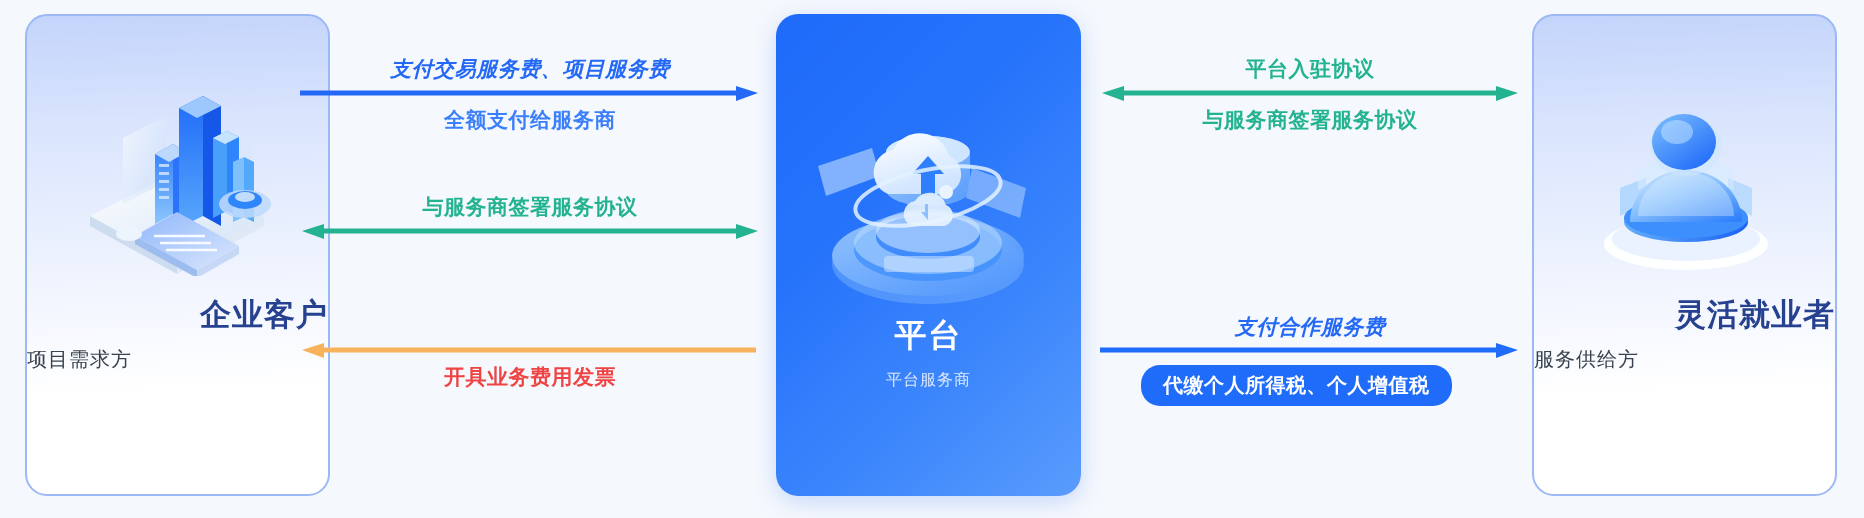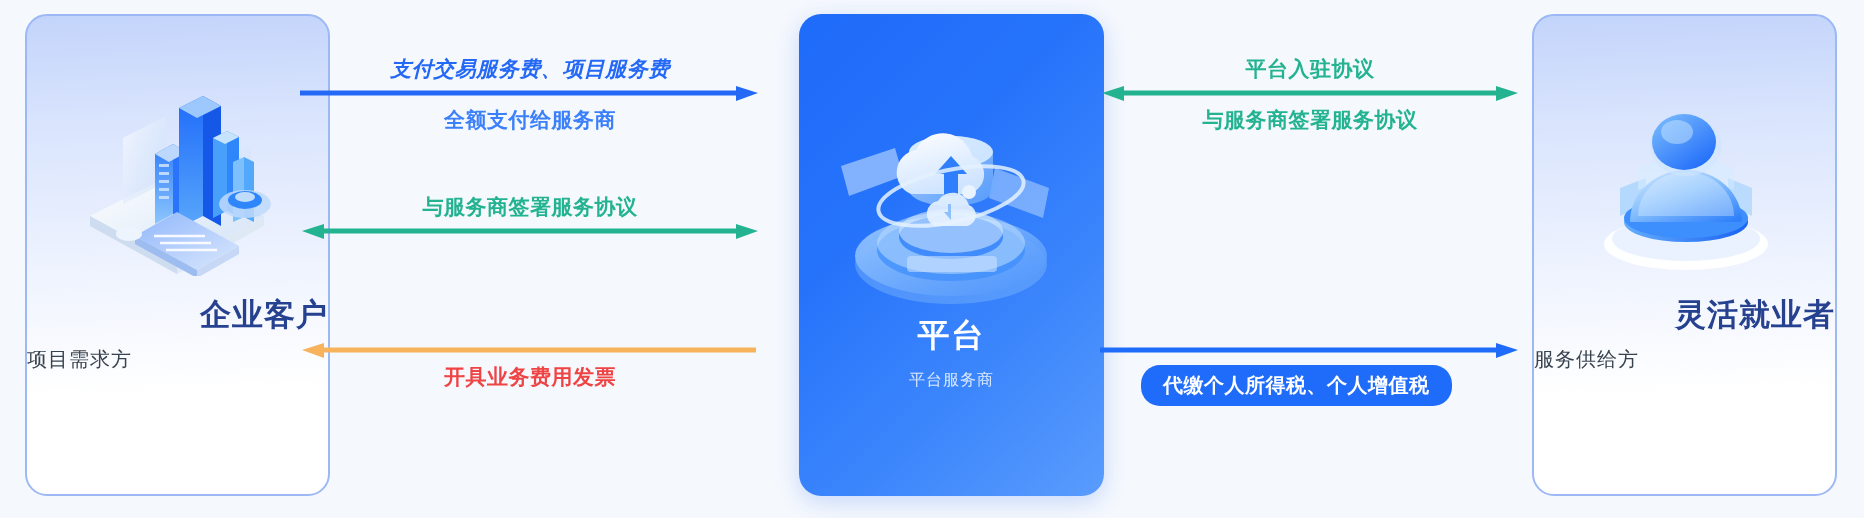--- a/index.html
+++ b/index.html
@@ -38,21 +38,20 @@
   }
 
   
   .platform{
     position:absolute;left:776px;top:14px;
     width:305px;height:482px;
     border-radius:22px;
     background:linear-gradient(135deg,#1f6bfa 0%,#2673fb 35%,#3d87fc 70%,#5a9cfd 100%);
     box-shadow:0 6px 22px rgba(40,110,240,.22);
     box-sizing:border-box;
-    margin-left:23px;
   }
   .platform-illus{position:absolute;left:0;right:0;top:92px;height:210px;}
   .platform-title{
     position:absolute;left:0;right:0;top:300px;text-align:center;
     font-size:32px;font-weight:bold;color:#ffffff;letter-spacing:2px;
   }
   .platform-sub{
     position:absolute;left:0;right:0;top:356px;text-align:center;
     font-size:16px;color:#dbe8ff;letter-spacing:1px;
   }
@@ -266,19 +265,20 @@
   <div class="flow-label lab-orange" style="left:300px;top:363px;width:460px;">开具业务费用发票</div>
 
   <div class="flow-label lab-green" style="left:1100px;top:55px;width:420px;">平台入驻协议</div>
   <svg class="arrow" style="left:1100px;top:86px;" width="420" height="16">
     <line x1="22" y1="7" x2="398" y2="7" stroke="#23b391" stroke-width="5"></line>
     <polygon points="24,0 2,7 24,15" fill="#23b391"></polygon>
     <polygon points="396,0 418,7 396,15" fill="#23b391"></polygon>
   </svg>
   <div class="flow-label lab-green" style="left:1100px;top:106px;width:420px;">与服务商签署服务协议</div>
 
+  <div class="flow-label lab-blue" style="left:1100px;top:313px;width:420px;">支付合作服务费</div>
   <svg class="arrow" style="left:1100px;top:343px;" width="420" height="16">
     <line x1="0" y1="7" x2="400" y2="7" stroke="#1f6bfa" stroke-width="5"></line>
     <polygon points="396,0 418,7 396,15" fill="#1f6bfa"></polygon>
   </svg>
   <div class="badge" style="left:1141px;top:365px;">代缴个人所得税、个人增值税</div>
 
 </div>
 
 </body></html>

